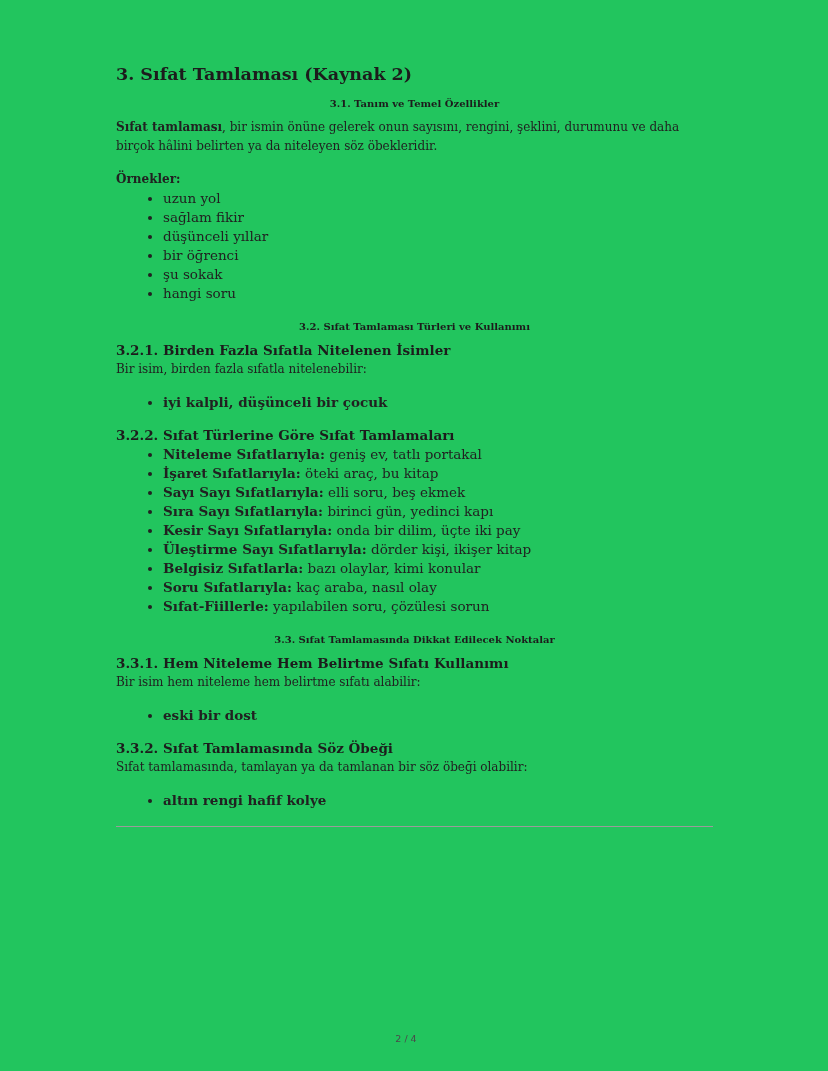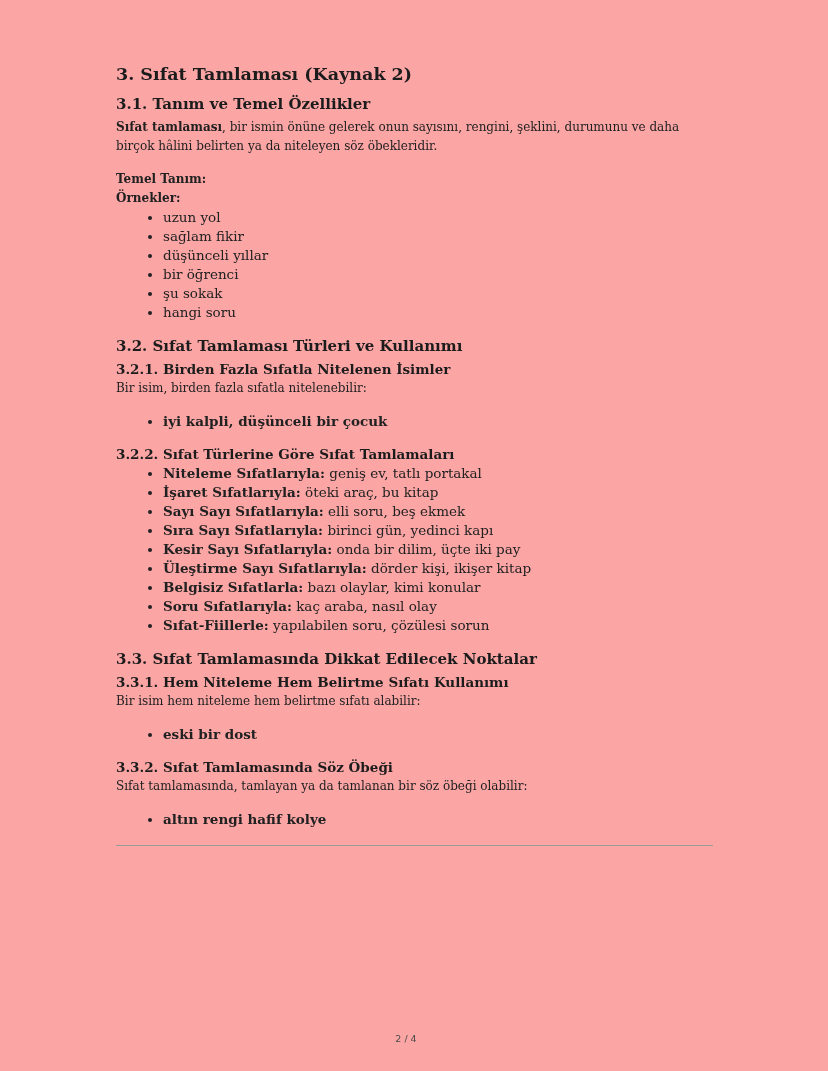--- a/index.html
+++ b/index.html
@@ -1,44 +1,45 @@
 <!DOCTYPE html>
 <html><head>
 <meta charset="utf-8">
 <style>
   html, body { margin: 0; padding: 0; background: #ffffff; }
   .page {
     position: relative;
     width: 828px;
     height: 1071px;
-    background: #fca5a5;
+    background: #22c55e;
     overflow: hidden;
     font-family: "DejaVu Serif", serif;
     color: #212121;
     text-decoration: underline;
   }
   .content {
     position: absolute;
     left: 116px;
     top: 63px;
     width: 597px;
   }
   .h2 {
     font-size: 17.5px;
     font-weight: bold;
     line-height: 23px;
     margin: 0 0 8px 0;
     color: #1c1c1c;
   }
   .h3 {
-    font-size: 15px;
+    font-size: 10px;
     font-weight: bold;
     line-height: 20px;
     margin: 0 0 4px 0;
     color: #1c1c1c;
+    text-align: center;
   }
   .h4 {
     font-size: 13.5px;
     font-weight: bold;
     line-height: 19px;
     margin: 0;
     color: #1c1c1c;
   }
   p {
     font-size: 12px;
@@ -82,21 +83,20 @@
 <body>
 
 <div class="page">
   <div class="content">
 
     <div class="h2">3. Sıfat Tamlaması (Kaynak 2)</div>
 
     <div class="h3">3.1. Tanım ve Temel Özellikler</div>
     <p><b>Sıfat tamlaması</b><span>, bir ismin önüne gelerek onun sayısını, rengini, şeklini, durumunu ve daha birçok hâlini belirten ya da niteleyen söz öbekleridir.</span></p>
 
-    <p class="label">Temel Tanım:</p>
 
     <p class="label">Örnekler:</p>
     <ul>
       <li>uzun yol</li>
       <li>sağlam fikir</li>
       <li>düşünceli yıllar</li>
       <li>bir öğrenci</li>
       <li>şu sokak</li>
       <li>hangi soru</li>
     </ul>

